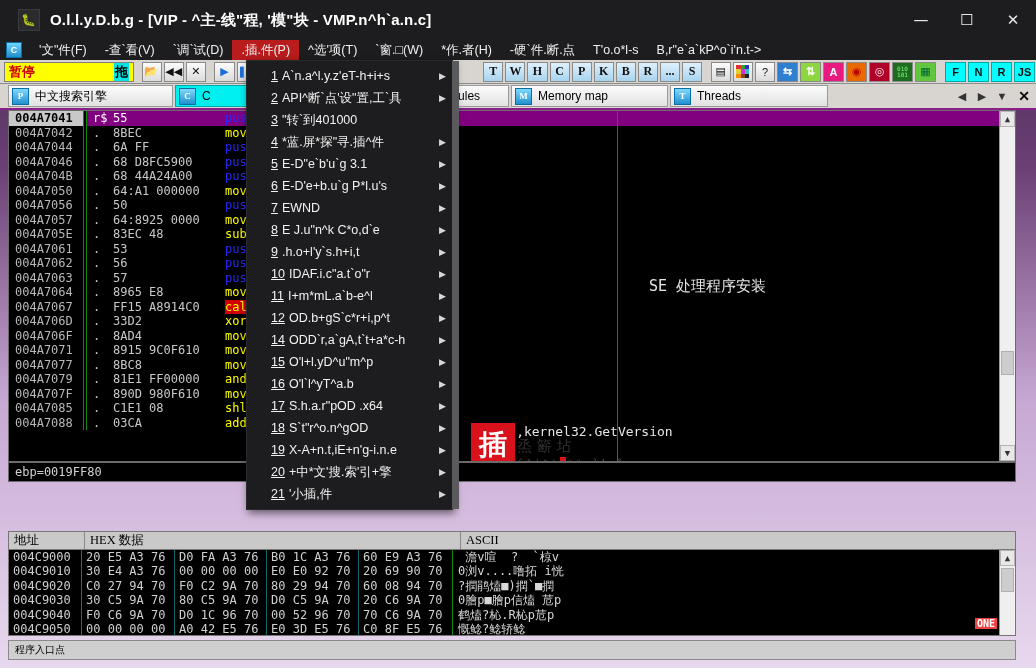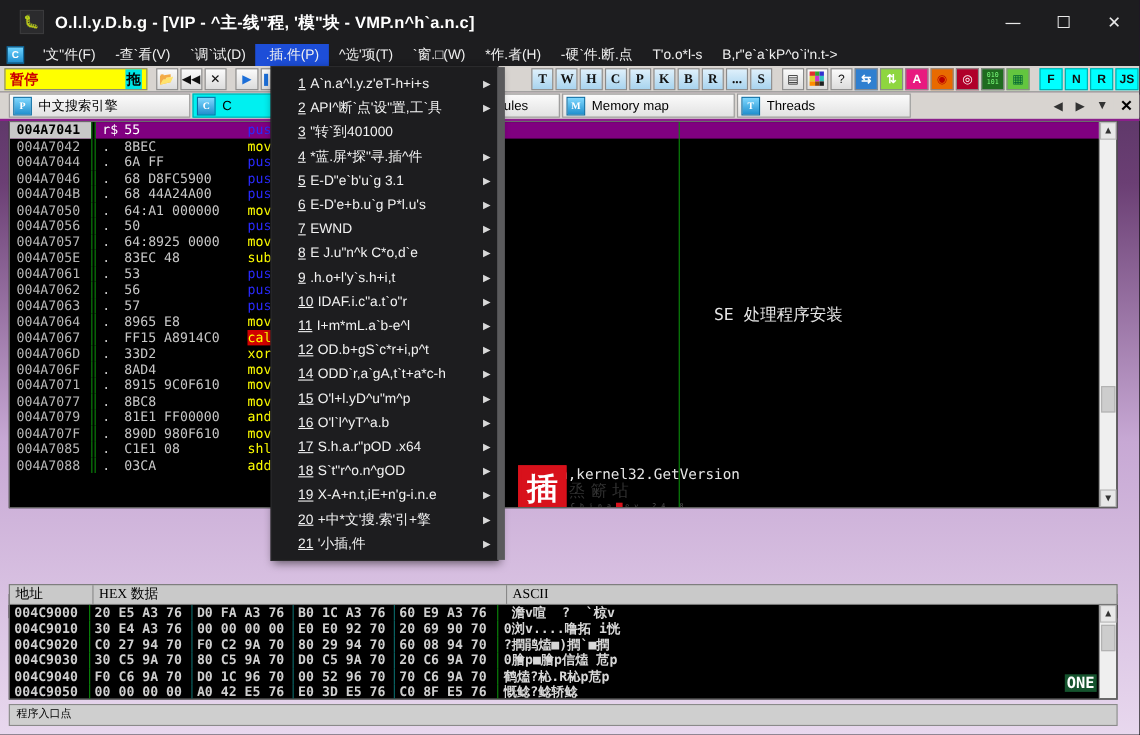--- a/index.html
+++ b/index.html
@@ -47,21 +47,21 @@
   }
   .menu-appicon {
     width: 16px; height: 16px; margin-left: 6px; margin-right: 8px;
     background: linear-gradient(180deg,#6fd4ff,#1f8fd0);
     border: 1px solid #0d6fa8; color: #fff; font-size: 9px; font-weight: bold;
     display: flex; align-items: center; justify-content: center;
   }
   .menu-item {
     padding: 2px 9px; line-height: 16px;
   }
-  .menu-item.active { background: #1d4ed8; }
+  .menu-item.active { background: #b91c1c; }
 
   
   .toolbar {
     position: absolute; left: 0; top: 60px; width: 1036px; height: 24px;
     background: #d8d4d0; display: flex; align-items: center;
     border-bottom: 1px solid #8e8e8e;
   }
   .tb-pause {
     width: 136px; height: 20px; margin-left: 4px;
     background: #ffff00; border: 1px solid #808080;
@@ -221,30 +221,30 @@
     font-family:Liberation Serif, serif; font-size:12.5px; color:#000;
   }
   .dumphdr .c1 { width:76px; padding-left:5px; border-right:1px solid #888; }
   .dumphdr .c2 { width:376px; padding-left:5px; border-right:1px solid #888; }
   .dumphdr .c3 { width:132px; padding-left:5px; }
   .dump {
     position:absolute; left:8px; top:550px; width:1008px; height:86px;
     background:#000; border:1px solid #777; border-top:none; overflow:hidden;
     font-family:"DejaVu Sans Mono", monospace; font-size:12px;
   }
-  .hrow { display:flex; height:14.4px; line-height:14.4px; white-space:pre; color:#cfcfcf;font-weight:bold; }
+  .hrow { display:flex; height:14.4px; line-height:14.4px; white-space:pre; color:#cfcfcf; }
   .hrow .ha { width:72px; padding-left:4px; }
   .hrow .hg { width:1px; background:#0b8a0b; }
   .hrow .hq { width:92px; padding-left:4px; }
   .hrow .hq.sep { border-left:1px solid #0b6b6b; }
   .hrow .hgs { width:1px; background:#0b8a0b; margin-left:2px; }
   .hrow .hs { padding-left:5px; color:#d8d8d8; }
   .dump .onebtn {
-    position:absolute; right:18px; bottom:6px; background:#14532d; color:#fff;
-    font-size:14px; font-weight:bold; font-family:"DejaVu Sans Mono", monospace;
+    position:absolute; right:18px; bottom:6px; background:#ef4444; color:#fff;
+    font-size:10px; font-weight:bold; font-family:"DejaVu Sans Mono", monospace;
     padding:0 2px;
   }
 
   
   .statusbar {
     position:absolute; left:8px; top:640px; width:1008px; height:20px;
     background:#cfcfcf; border:1px solid #8a8a8a;
     font-size:10px; color:#000000; padding-left:6px; line-height:18px;
   }
 
@@ -433,20 +433,21 @@
     <div class="seal-tiny">C h i n a  R e v . 2 4 . 8</div>
     <div class="seal-dot"></div>
 
     <div class="vscroll">
       <div class="arw">▲</div>
       <div class="thumb" style="top:240px"></div>
       <div class="arw bot">▼</div>
     </div>
   </div>
 
+  <div class="ebpbar">ebp=0019FF80</div>
 
   <div class="modentry">VMPnhanc.&lt;ModuleEntryPoint&gt;</div>
 
   <div class="dumphdr">
     <div class="c1">地址</div>
     <div class="c2">HEX 数据</div>
     <div class="c3">ASCII</div>
   </div>
 
   <div class="dump">

